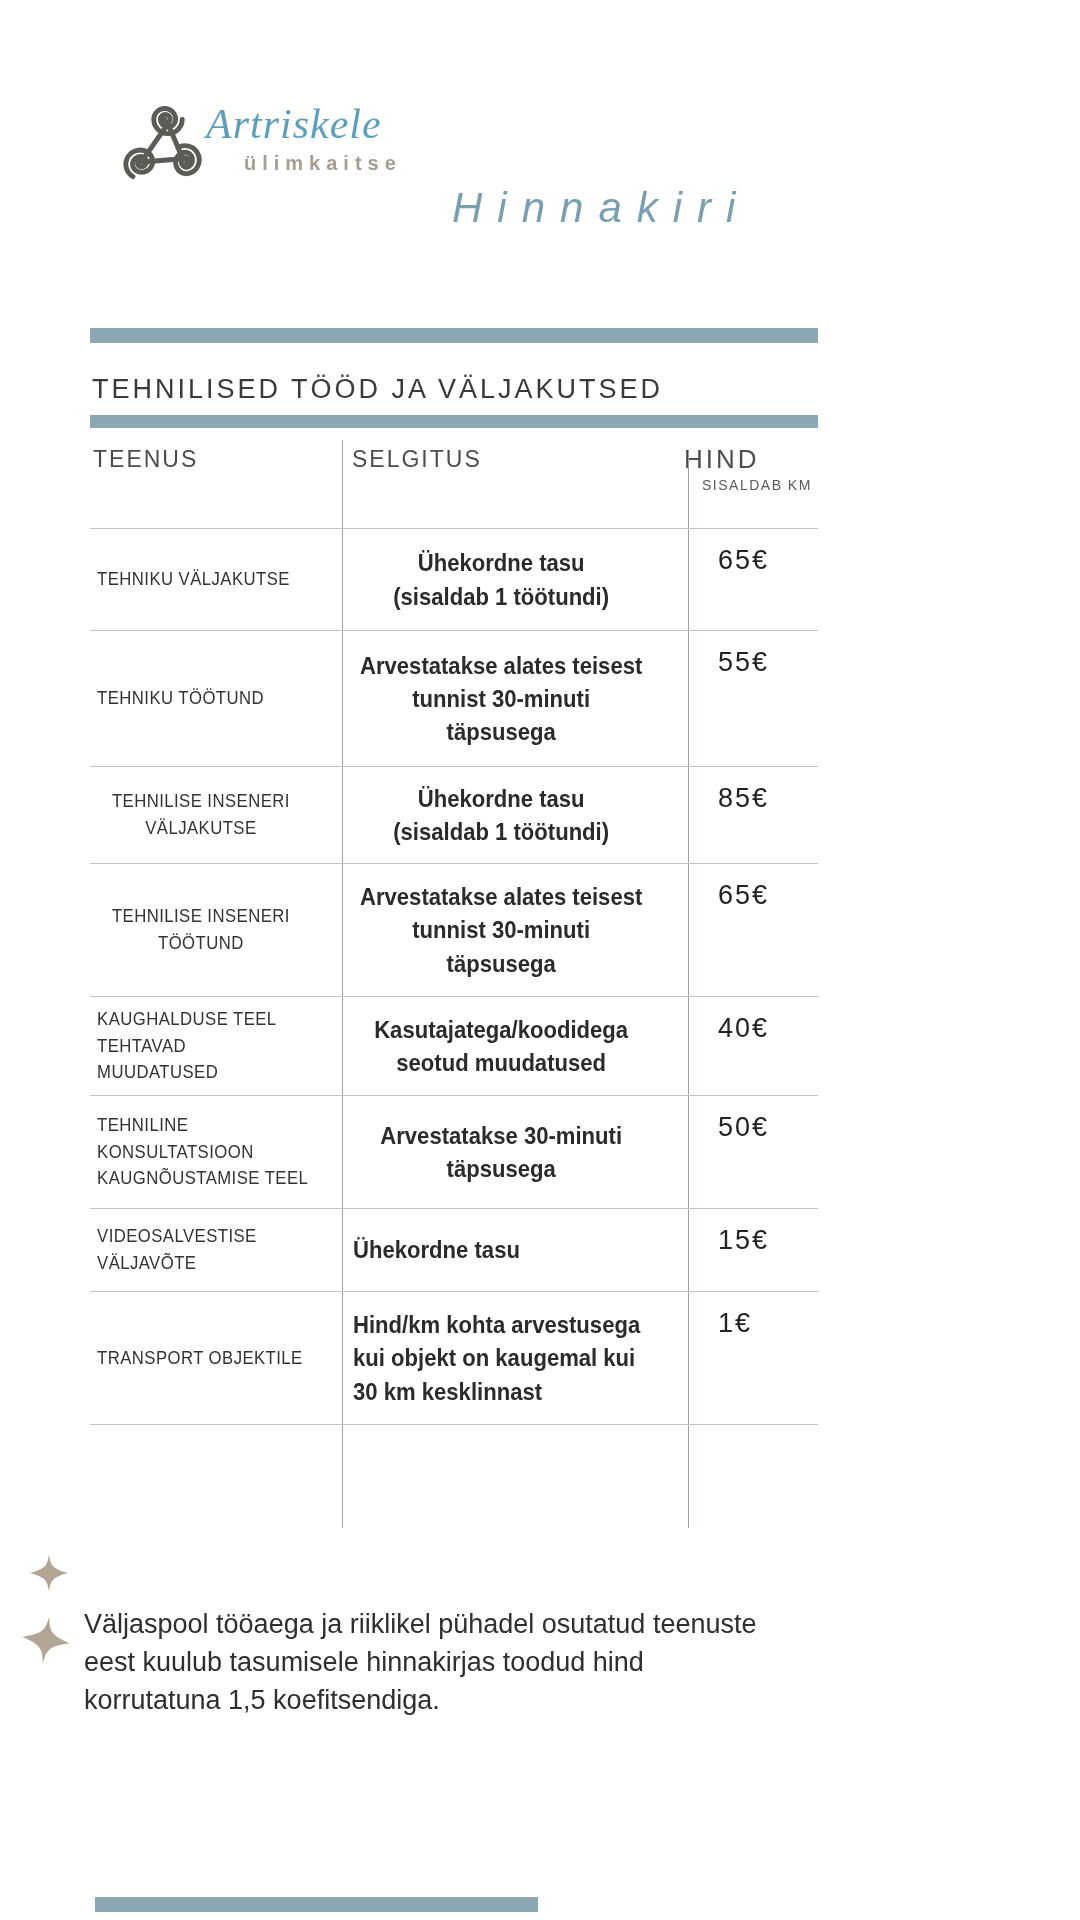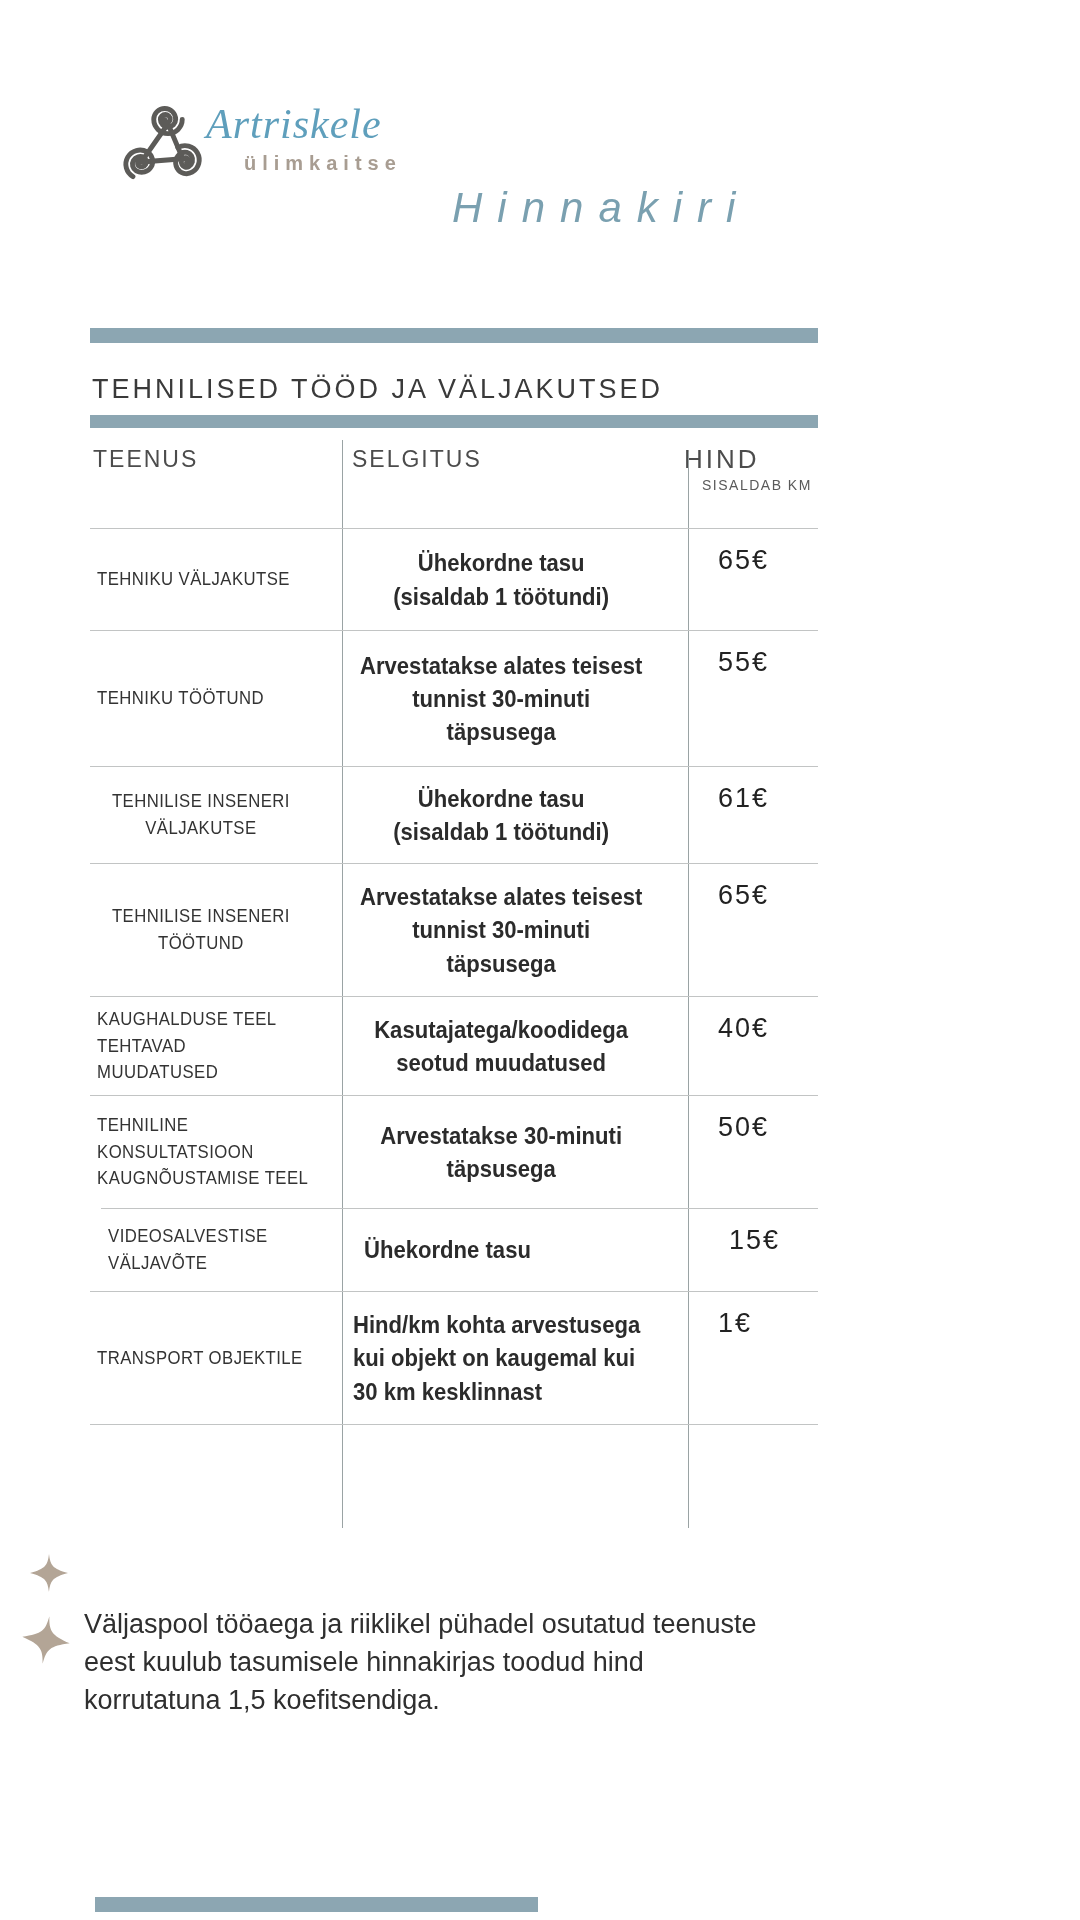--- a/index.html
+++ b/index.html
@@ -37,21 +37,21 @@
   
   .vline{position:absolute;width:1px;background:#9aa3a4;}
   .v1{left:342px;top:440px;height:1088px;}
   .v2{left:688px;top:452px;height:1076px;}
 
   
   .table{position:absolute;left:90px;top:505px;width:728px;}
   .trow{display:flex;border-top:1px solid #c2c4c4;}
   .trow:last-child{border-bottom:1px solid #c2c4c4;}
   .r1{height:101px;margin-top:23px;} .r2{height:135px;} .r3{height:96px;} .r4{height:132px;}
-  .r5{height:98px;}  .r6{height:112px;} .r7{height:82px;margin-left:11px;} .r8{height:133px;} .r9{height:132px;}
+  .r5{height:98px;}  .r6{height:112px;} .r7{height:82px;} .r8{height:133px;} .r9{height:132px;}
 
   .cell{box-sizing:border-box;}
   .c-teenus{width:252px;display:flex;align-items:center;}
   .c-selgitus{width:346px;display:flex;align-items:center;font-weight:bold;}
   .c-hind{width:130px;padding:16px 0 0 30px;font-size:27px;letter-spacing:2px;color:#222;}
 
   .teenus-inner{width:286px;transform:scaleX(.88);transform-origin:left center;
                 font-size:19px;line-height:1.4;letter-spacing:.5px;color:#333;
                 white-space:pre-line;padding-left:8px;}
   .tcenter .teenus-inner{text-align:center;padding-left:0;}
@@ -129,21 +129,21 @@
     </div>
     <div class="trow r3">
       <div class="cell c-teenus tcenter">
           <div class="teenus-inner">TEHNILISE INSENERI
 VÄLJAKUTSE</div>
         </div>
       <div class="cell c-selgitus">
           <div class="selgitus-inner">Ühekordne tasu
 (sisaldab 1 töötundi)</div>
         </div>
-      <div class="cell c-hind">61€</div>
+      <div class="cell c-hind">85€</div>
     </div>
     <div class="trow r4">
       <div class="cell c-teenus tcenter">
           <div class="teenus-inner">TEHNILISE INSENERI
 TÖÖTUND</div>
         </div>
       <div class="cell c-selgitus">
           <div class="selgitus-inner">Arvestatakse alates teisest
 tunnist 30-minuti
 täpsusega</div>

